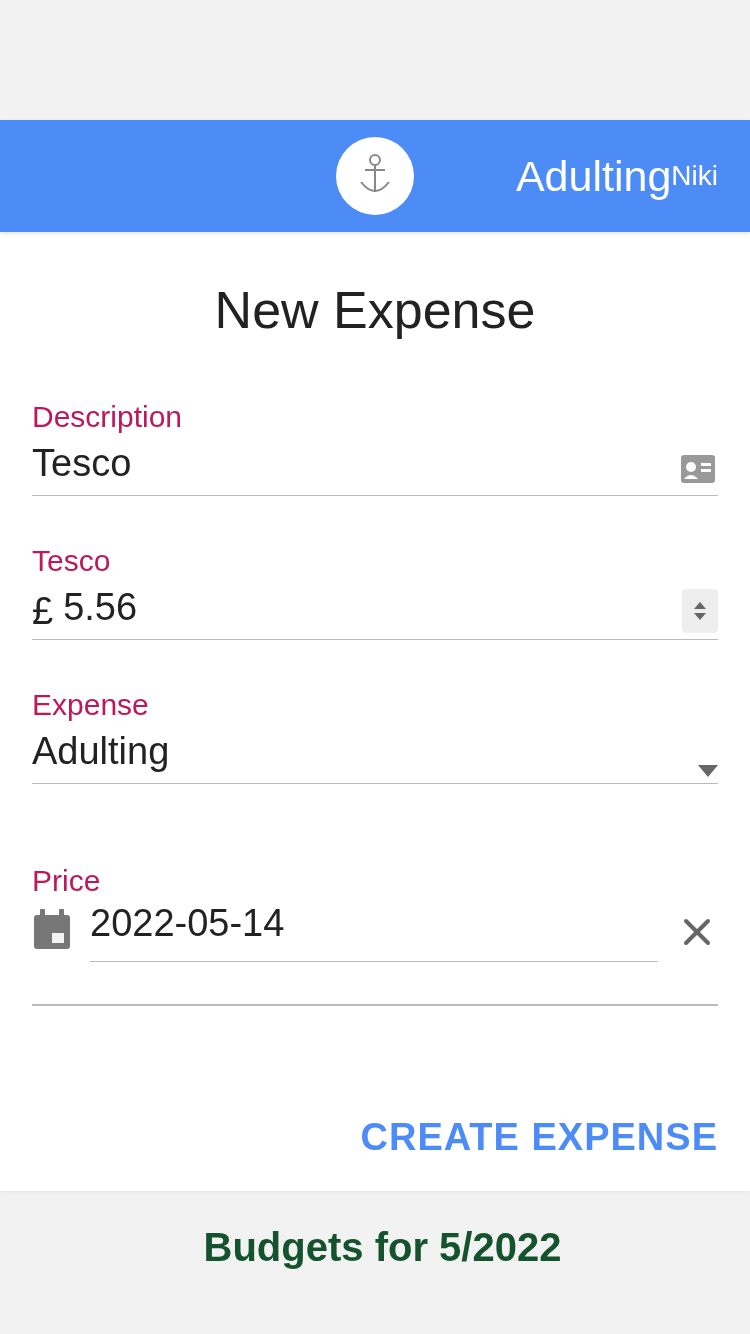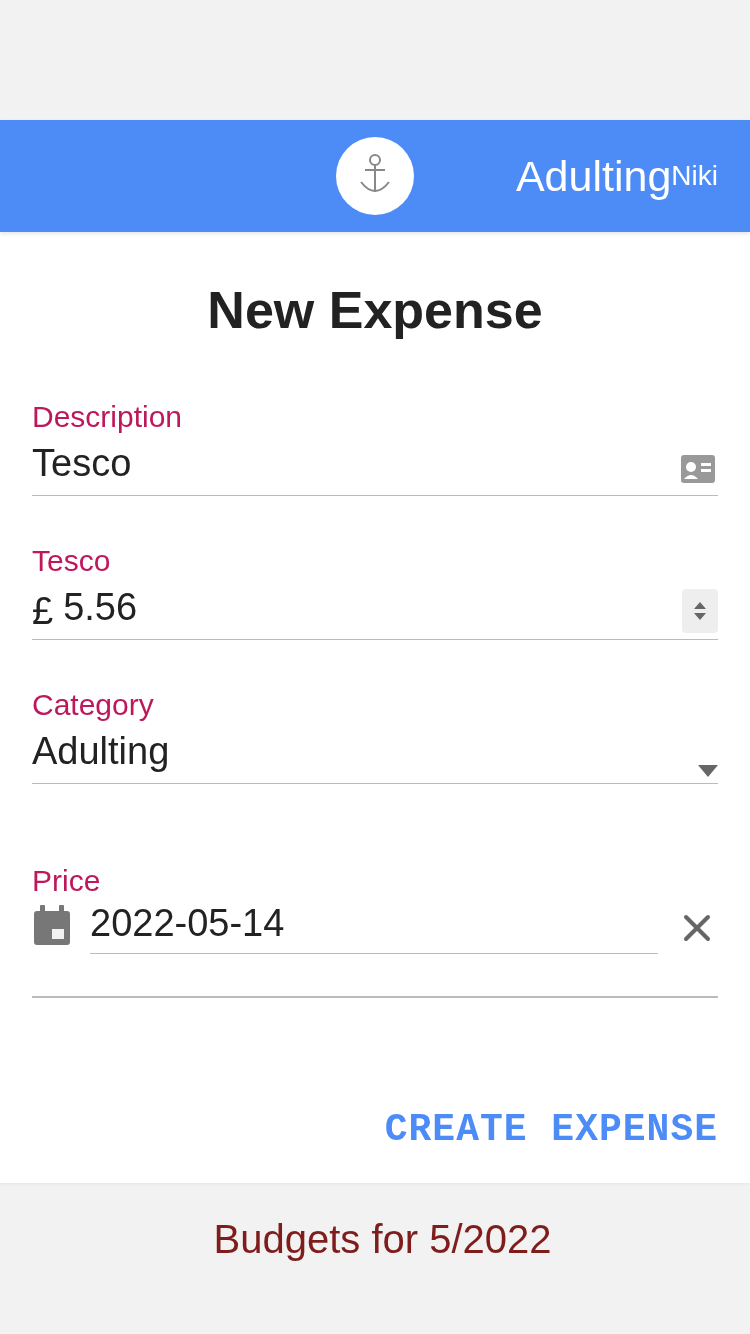--- a/index.html
+++ b/index.html
@@ -46,21 +46,21 @@
     }
     .card {
       background: #fff;
       margin-top: 0;
       padding: 48px 32px 32px 32px;
       box-shadow: 0 1px 3px rgba(0,0,0,0.06);
     }
     .page-title {
       text-align: center;
       font-size: 52px;
-      font-weight: 700;
+      font-weight: 400;
       color: #222;
       margin-bottom: 60px;
     }
     .field-group { margin-bottom: 48px; }
     .field-label {
       font-size: 30px;
       color: #be185d;
       margin-bottom: 4px;
     }
     .field-row {
@@ -117,21 +117,21 @@
     }
     .date-section { margin-top: 80px; }
     .date-row {
       display: flex;
       align-items: center;
       gap: 18px;
     }
     .date-input-wrap {
       flex: 1;
       border-bottom: 1.5px solid #bbb;
-      padding-bottom: 8px;
+      padding-bottom: 16px;
     }
     .date-input {
       font-size: 38px;
       color: #222;
       border: none;
       outline: none;
       background: transparent;
       font-family: inherit;
       width: 100%;
     }
@@ -155,32 +155,32 @@
       margin-top: 110px;
     }
     .action-btn {
       color: #4d8cf7;
       font-size: 38px;
       font-weight: 600;
       letter-spacing: 1px;
       background: none;
       border: none;
       cursor: pointer;
-      font-family: Liberation Mono, monospace;
+      font-family: Liberation Sans, sans-serif;
     }
     .budgets-bar {
       background: #f2f2f2;
       text-align: center;
       padding: 30px 0 46px 0;
       margin-top: 4px;
     }
     .budgets-text {
       font-size: 40px;
-      font-weight: 400;
-      color: #7f1d1d;
+      font-weight: 700;
+      color: #14532d;
       margin-left: 15px;
     }
   </style>
 </head>
 <body>
 
 <div class="status-bar"></div>
 
 <div class="header">
   <div class="header-left">Adulting</div>
@@ -220,21 +220,21 @@
       <span class="currency-symbol">£</span>
       <input class="field-input" value="5.56" style="">
       <div class="stepper-control">
         <div class="stepper-arrow stepper-up"></div>
         <div class="stepper-arrow stepper-down"></div>
       </div>
     </div>
   </div>
 
   <div class="field-group">
-    <div class="field-label">Category</div>
+    <div class="field-label">Expense</div>
     <div class="field-row">
       <div class="field-input">Adulting</div>
       <div class="dropdown-arrow"></div>
     </div>
   </div>
 
   <div class="field-group date-section">
     <div class="field-label">Price</div>
     <div class="date-row">
       <div>

